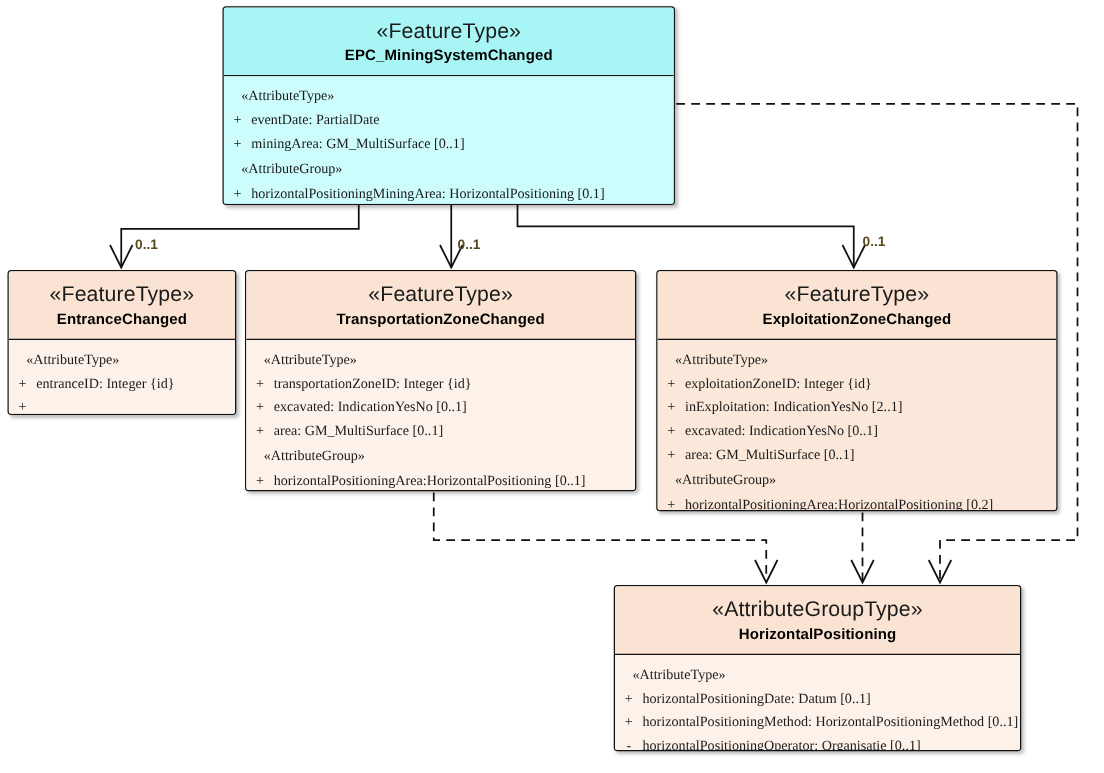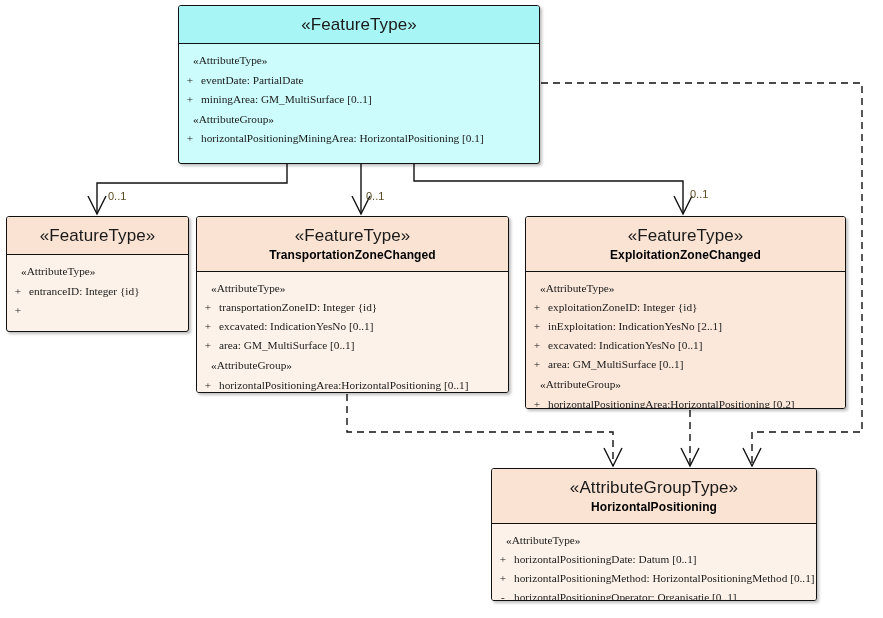--- a/index.html
+++ b/index.html
@@ -102,21 +102,21 @@
   
   #cls-epc            { left: 178px; top: 5px;   width: 362px; height: 159px; }
   #cls-entrance       { left: 6px;   top: 216px; width: 183px; height: 116px; }
   #cls-transportation { left: 196px; top: 216px; width: 313px; height: 177px; }
   #cls-exploitation   { left: 525px; top: 216px; width: 321px; height: 193px; }
   #cls-horizontal     { left: 491px; top: 468px; width: 326px; height: 133px; }
 
   .mult-label {
     position: absolute;
     font-size: 11px;
-    font-weight: normal;
+    font-weight: bold;
     color: #5a4a20;
     white-space: nowrap;
   }
 </style>
 </head>
 <body>
 
 <div id="canvas">
 
   <svg id="wires" viewBox="0 0 883 618" width="883" height="618" xmlns="http://www.w3.org/2000/svg">
@@ -156,20 +156,21 @@
       </g>
       <g>
         <path d="M743,448 L752,466 L761,448"></path>
       </g>
     </g>
   </svg>
 
   <div class="uml-class theme-cyan" id="cls-epc">
     <div class="hdr">
       <div class="stereo">«FeatureType»</div>
+      <div class="cname">EPC_MiningSystemChanged</div>
     </div>
     <div class="body">
       <div class="grp-label">«AttributeType»</div>
       <div class="attr-row">
         <span class="vis">+</span>
         <span class="txt">eventDate: PartialDate</span>
       </div>
       <div class="attr-row">
         <span class="vis">+</span>
         <span class="txt">miningArea: GM_MultiSurface [0..1]</span>
@@ -178,20 +179,21 @@
       <div class="attr-row">
         <span class="vis">+</span>
         <span class="txt">horizontalPositioningMiningArea: HorizontalPositioning [0.1]</span>
       </div>
     </div>
   </div>
 
   <div class="uml-class theme-peach" id="cls-entrance">
     <div class="hdr">
       <div class="stereo">«FeatureType»</div>
+      <div class="cname">EntranceChanged</div>
     </div>
     <div class="body">
       <div class="grp-label">«AttributeType»</div>
       <div class="attr-row">
         <span class="vis">+</span>
         <span class="txt">entranceID: Integer {id}</span>
       </div>
       <div class="attr-row">
         <span class="vis">+</span>
       </div>

